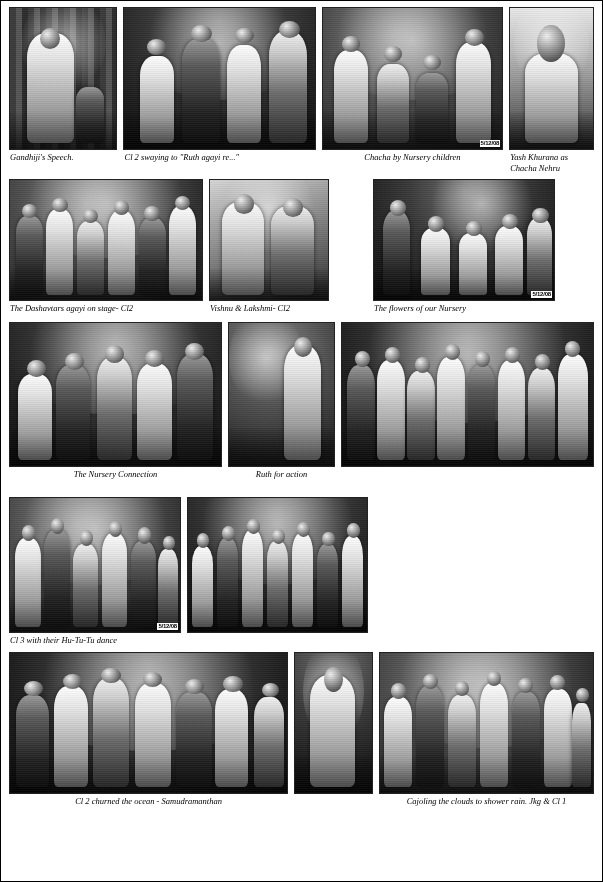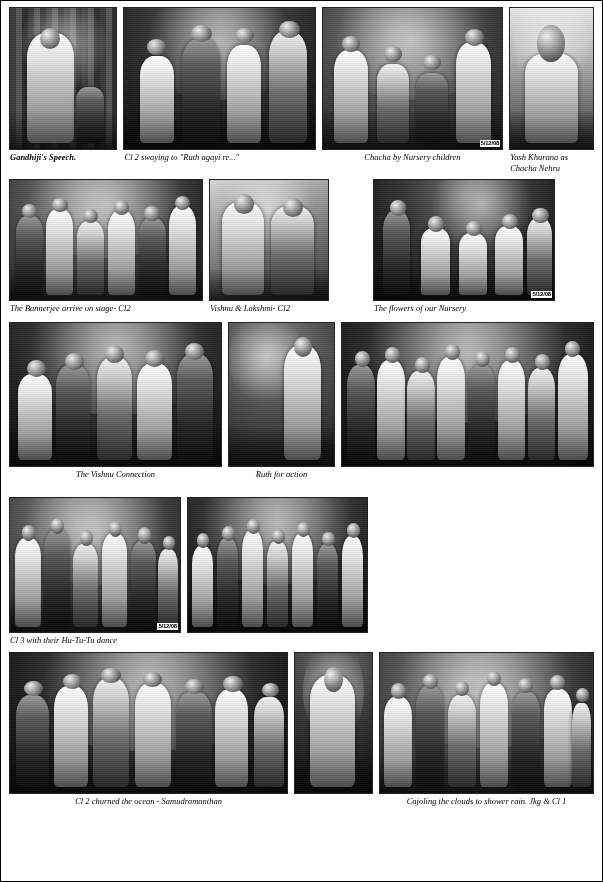--- a/index.html
+++ b/index.html
@@ -98,21 +98,21 @@
       repeating-linear-gradient(0deg,rgba(255,255,255,.035) 0 1px,rgba(0,0,0,.035) 1px 2px);
     pointer-events:none;
   }
 </style>
 </head>
 <body>
 
 <div id="page">
 
   <div class="row">
-    <div class="cell" style="width:110px;font-weight:bold;">
+    <div class="cell" style="width:110px;">
       <div class="photo bg-curtain" style="height:143px;">
         <div class="scene">
           <div class="spot" style="left:10%;top:-10%;width:80%;height:70%;"></div>
           <div class="floor"></div>
           <div class="fig lt" style="left:16%;width:44%;height:78%;"></div>
           <div class="head" style="left:28%;top:14%;width:19%;height:15%;"></div>
           <div class="fig dk" style="left:62%;width:26%;height:40%;"></div>
           <div class="noise"></div>
         </div>
       </div>
@@ -186,21 +186,21 @@
           <div class="head" style="left:38%;top:24%;width:8%;height:12%;"></div>
           <div class="fig lt" style="left:51%;width:14%;height:70%;"></div>
           <div class="head" style="left:54%;top:17%;width:8%;height:12%;"></div>
           <div class="fig dk" style="left:67%;width:14%;height:64%;"></div>
           <div class="head" style="left:70%;top:22%;width:8%;height:12%;"></div>
           <div class="fig lt" style="left:83%;width:14%;height:74%;"></div>
           <div class="head" style="left:86%;top:13%;width:8%;height:12%;"></div>
           <div class="noise"></div>
         </div>
       </div>
-      <div class="caption">The Bannerjee arrive on stage- Cl2</div>
+      <div class="caption">The Dashavtars agayi on stage- Cl2</div>
     </div>
 
     <div class="cell" style="width:120px;">
       <div class="photo bg-light" style="height:122px;">
         <div class="scene">
           <div class="spot" style="left:10%;top:-15%;width:80%;height:75%;"></div>
           <div class="floor"></div>
           <div class="fig lt" style="left:10%;width:36%;height:78%;"></div>
           <div class="head" style="left:20%;top:12%;width:17%;height:16%;"></div>
           <div class="fig" style="left:52%;width:36%;height:74%;"></div>
@@ -247,21 +247,21 @@
           <div class="head" style="left:26%;top:21%;width:9%;height:12%;"></div>
           <div class="fig" style="left:41%;width:17%;height:72%;"></div>
           <div class="head" style="left:45%;top:16%;width:9%;height:12%;"></div>
           <div class="fig lt" style="left:60%;width:17%;height:68%;"></div>
           <div class="head" style="left:64%;top:19%;width:9%;height:12%;"></div>
           <div class="fig dk" style="left:79%;width:17%;height:74%;"></div>
           <div class="head" style="left:83%;top:14%;width:9%;height:12%;"></div>
           <div class="noise"></div>
         </div>
       </div>
-      <div class="caption center">The Vishnu Connection</div>
+      <div class="caption center">The Nursery Connection</div>
     </div>
 
     <div class="cell" style="width:107px;">
       <div class="photo bg-mid" style="height:145px;">
         <div class="scene">
           <div class="spot" style="left:0%;top:-10%;width:70%;height:70%;"></div>
           <div class="floor"></div>
           <div class="fig lt" style="left:52%;width:36%;height:80%;"></div>
           <div class="head" style="left:62%;top:10%;width:17%;height:14%;"></div>
           <div class="noise"></div>

